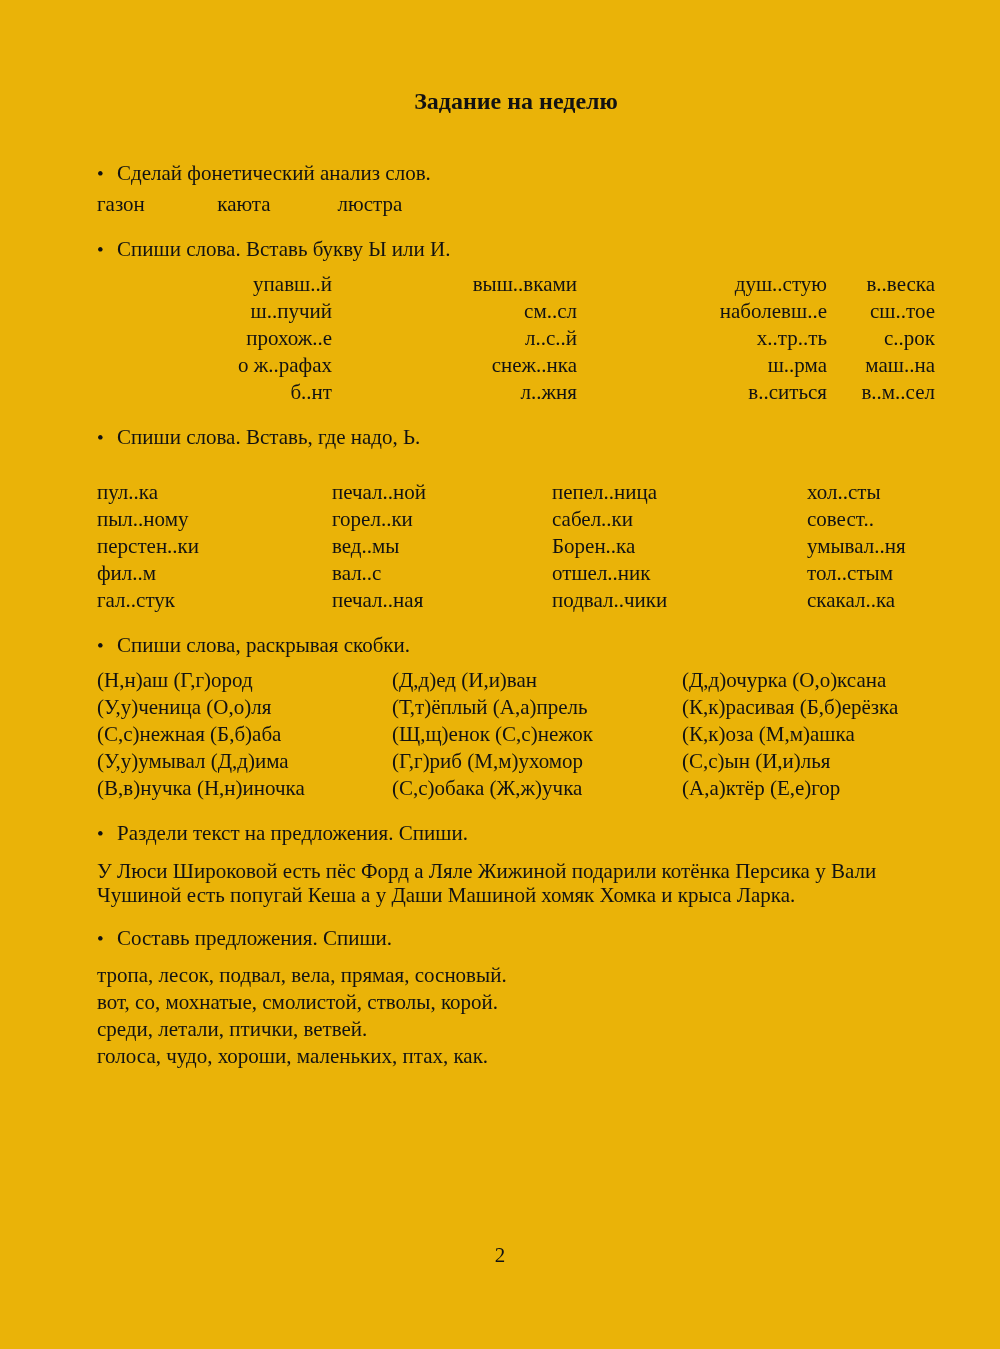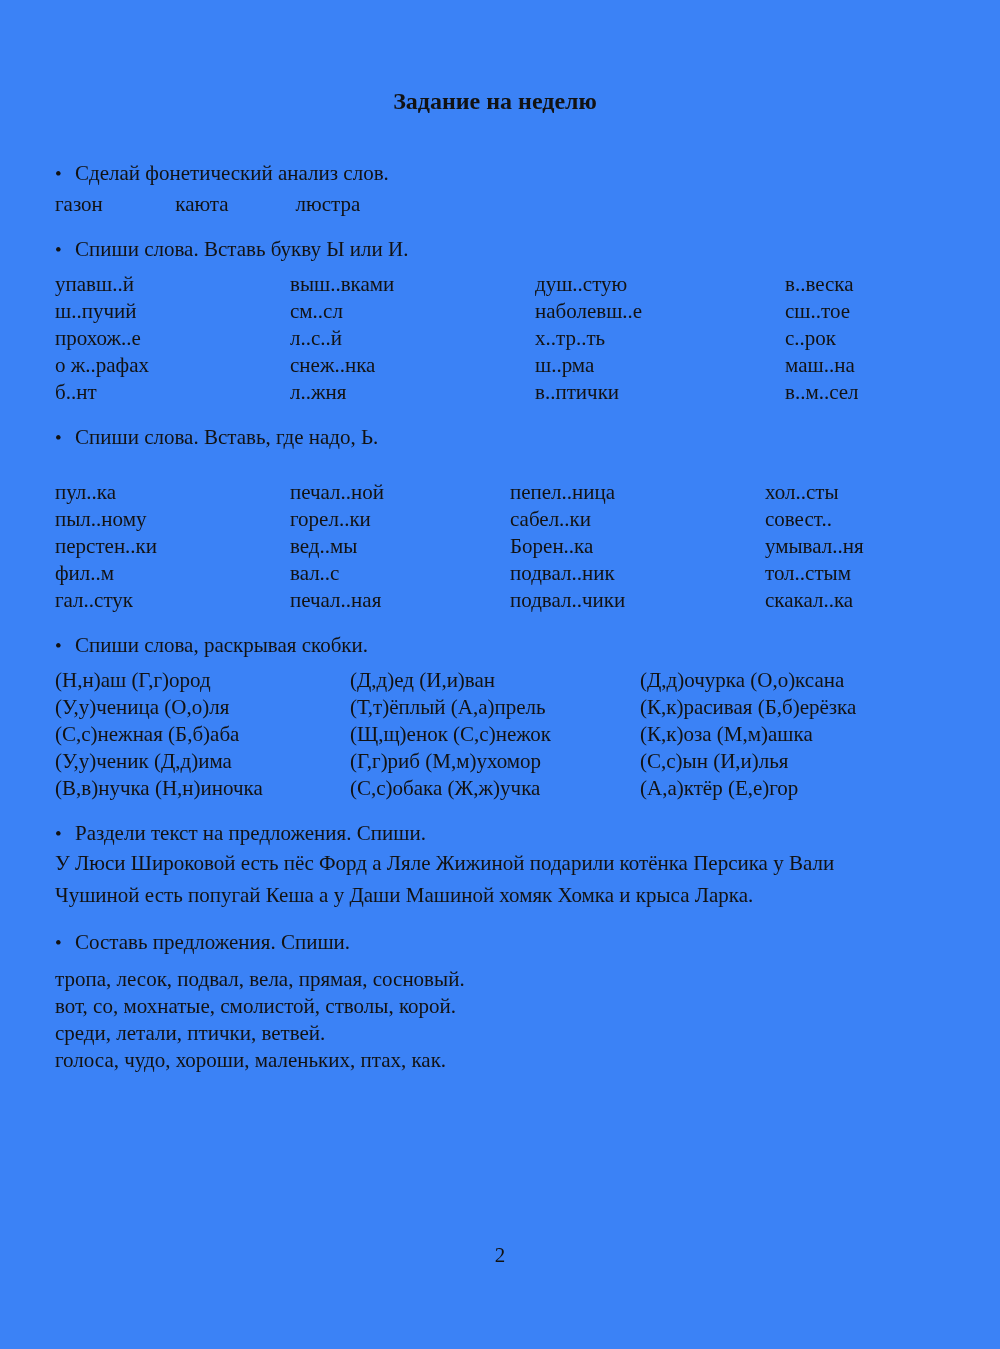--- a/index.html
+++ b/index.html
@@ -1,23 +1,23 @@
 <!DOCTYPE html>
 <html><head>
 <meta charset="utf-8">
 <style>
   html, body { margin: 0; padding: 0; background: #ffffff; }
   .page {
     position: relative;
     width: 1000px;
     height: 1349px;
     margin: 0 auto;
-    background: #3b82f6;
+    background: #eab308;
     box-sizing: border-box;
-    padding: 86px 65px 0 55px;
+    padding: 86px 65px 0 97px;
     font-family: "Liberation Serif", "DejaVu Serif", serif;
     color: #121212;
     font-size: 21px;
     overflow: hidden;
   }
   .title {
     text-align: center;
     font-size: 24px;
     font-weight: 700;
     line-height: 30px;
@@ -35,28 +35,28 @@
   }
   .mt-first { margin-top: 44px; }
   .mt-sec { margin-top: 18px; }
   .inline-words { margin-top: 4px; line-height: 27px; }
   .inline-words .w { display: inline-block; width: 115px; }
   .grid {
     display: grid;
     margin-top: 8px;
     line-height: 27px;
   }
-  .g4a { grid-template-columns: 235px 245px 250px 1fr; }
+  .g4a { grid-template-columns: 235px 245px 250px 1fr; text-align: right; }
   .g4b { grid-template-columns: 235px 220px 255px 1fr; margin-top: 28px; }
   .g3  { grid-template-columns: 295px 290px 1fr; }
   .word { white-space: nowrap; }
   .para {
-    margin-top: 0;
+    margin-top: 12px;
     width: 852px;
-    line-height: 32px;
+    line-height: 24px;
     font-family: Liberation Serif, serif;
   }
   .lines { margin-top: 10px; line-height: 27px; }
   .page-number {
     position: absolute;
     top: 1243px;
     left: 0;
     right: 0;
     text-align: center;
     font-size: 21px;
@@ -99,21 +99,21 @@
         <div class="word">см..сл</div>
         <div class="word">л..с..й</div>
         <div class="word">снеж..нка</div>
         <div class="word">л..жня</div>
       </div>
       <div class="col">
         <div class="word">душ..стую</div>
         <div class="word">наболевш..е</div>
         <div class="word">х..тр..ть</div>
         <div class="word">ш..рма</div>
-        <div class="word">в..птички</div>
+        <div class="word">в..ситься</div>
       </div>
       <div class="col">
         <div class="word">в..веска</div>
         <div class="word">сш..тое</div>
         <div class="word">с..рок</div>
         <div class="word">маш..на</div>
         <div class="word">в..м..сел</div>
       </div>
     </div>
   </div>
@@ -135,21 +135,21 @@
         <div class="word">печал..ной</div>
         <div class="word">горел..ки</div>
         <div class="word">вед..мы</div>
         <div class="word">вал..с</div>
         <div class="word">печал..ная</div>
       </div>
       <div class="col">
         <div class="word">пепел..ница</div>
         <div class="word">сабел..ки</div>
         <div class="word">Борен..ка</div>
-        <div class="word">подвал..ник</div>
+        <div class="word">отшел..ник</div>
         <div class="word">подвал..чики</div>
       </div>
       <div class="col">
         <div class="word">хол..сты</div>
         <div class="word">совест..</div>
         <div class="word">умывал..ня</div>
         <div class="word">тол..стым</div>
         <div class="word">скакал..ка</div>
       </div>
     </div>
@@ -158,21 +158,21 @@
   <div>
     <div class="instruction mt-sec">
       <span class="bullet">•</span>
       <span>Спиши слова, раскрывая скобки.</span>
     </div>
     <div class="grid g3">
       <div class="col">
         <div class="word">(Н,н)аш (Г,г)ород</div>
         <div class="word">(У,у)ченица (О,о)ля</div>
         <div class="word">(С,с)нежная (Б,б)аба</div>
-        <div class="word">(У,у)ченик (Д,д)има</div>
+        <div class="word">(У,у)умывал (Д,д)има</div>
         <div class="word">(В,в)нучка (Н,н)иночка</div>
       </div>
       <div class="col">
         <div class="word">(Д,д)ед (И,и)ван</div>
         <div class="word">(Т,т)ёплый (А,а)прель</div>
         <div class="word">(Щ,щ)енок (С,с)нежок</div>
         <div class="word">(Г,г)риб (М,м)ухомор</div>
         <div class="word">(С,с)обака (Ж,ж)учка</div>
       </div>
       <div class="col">

